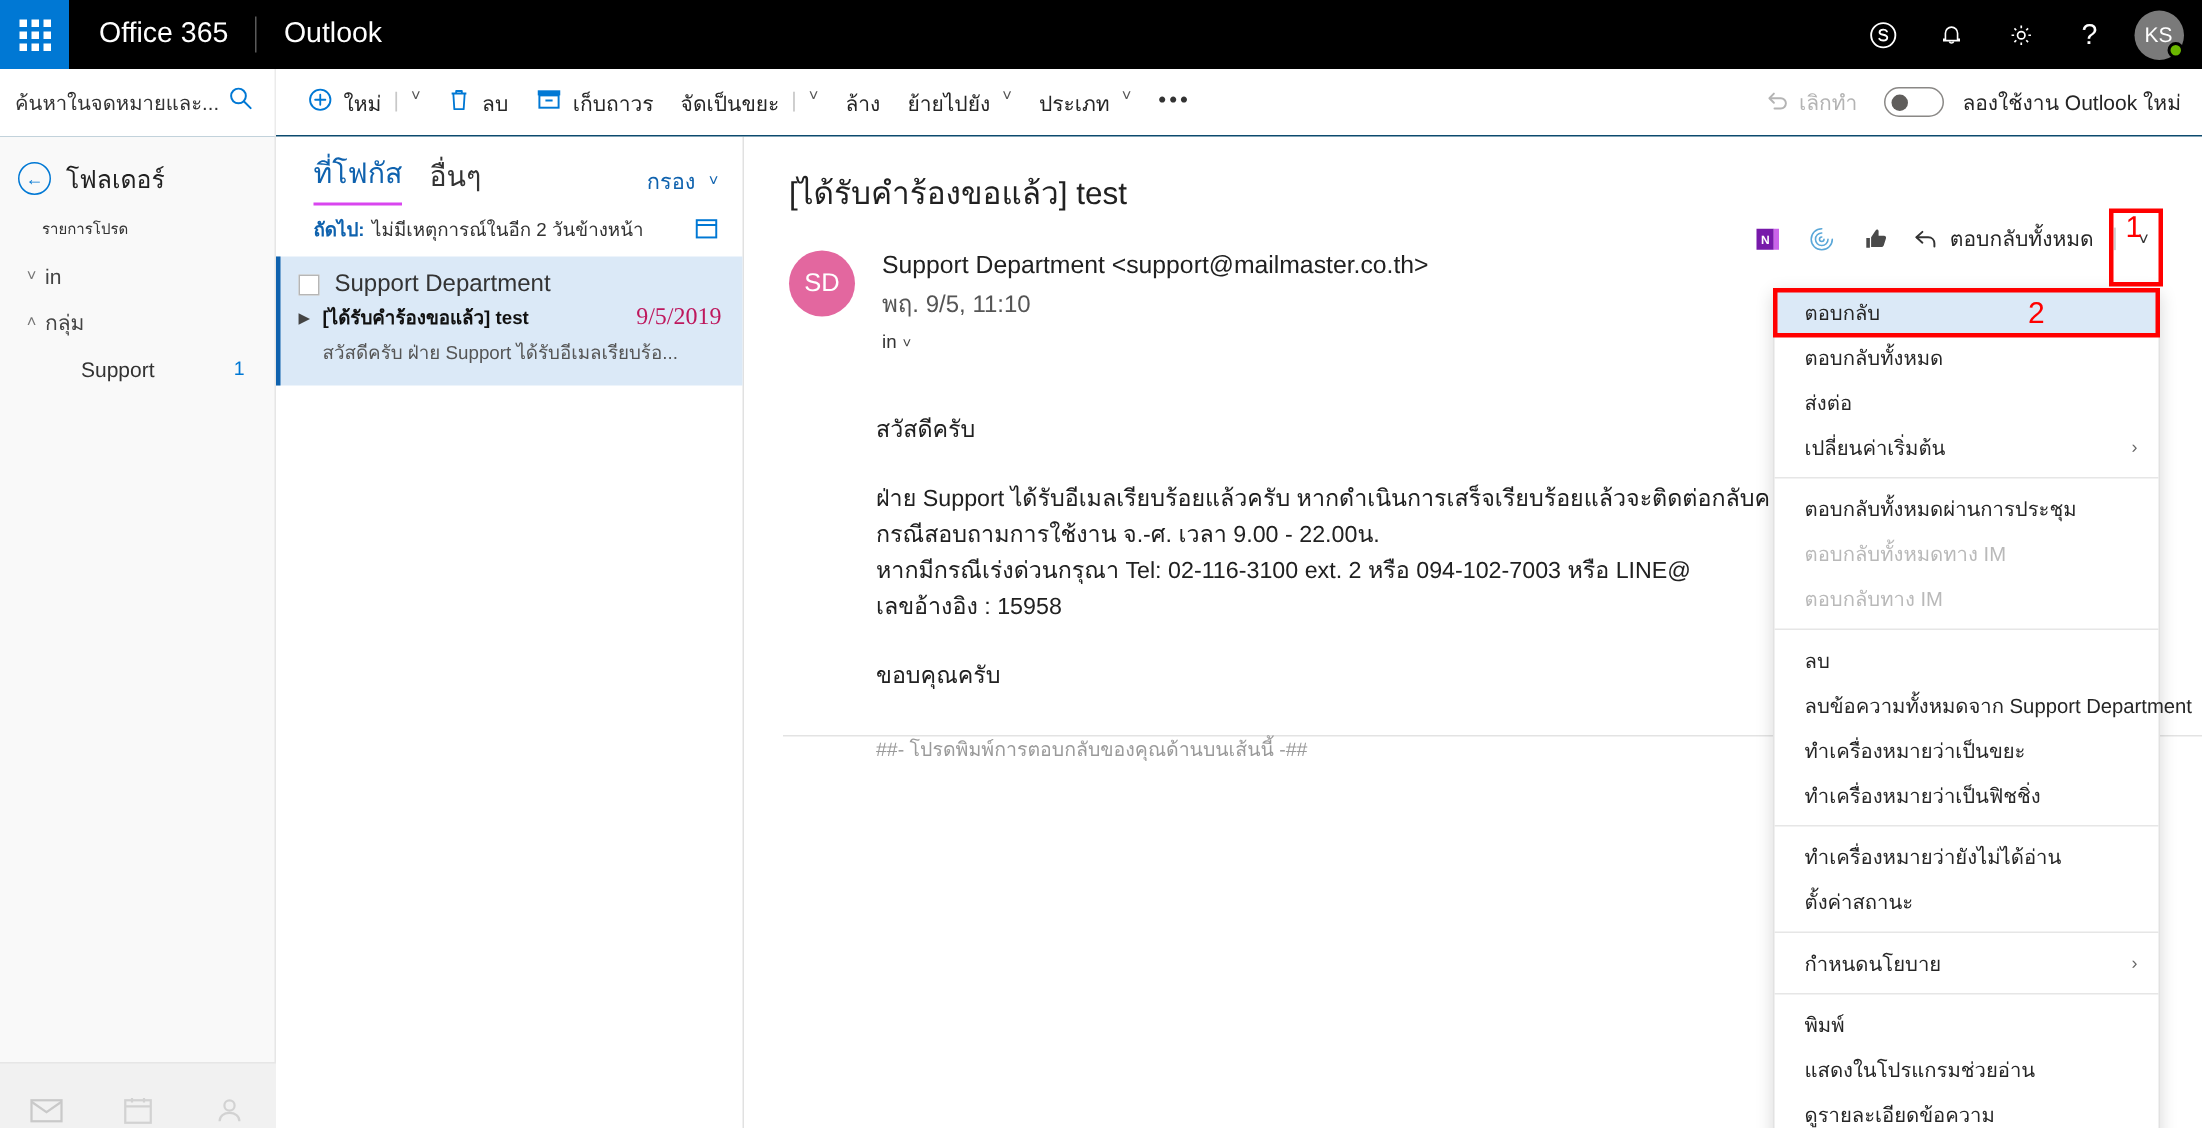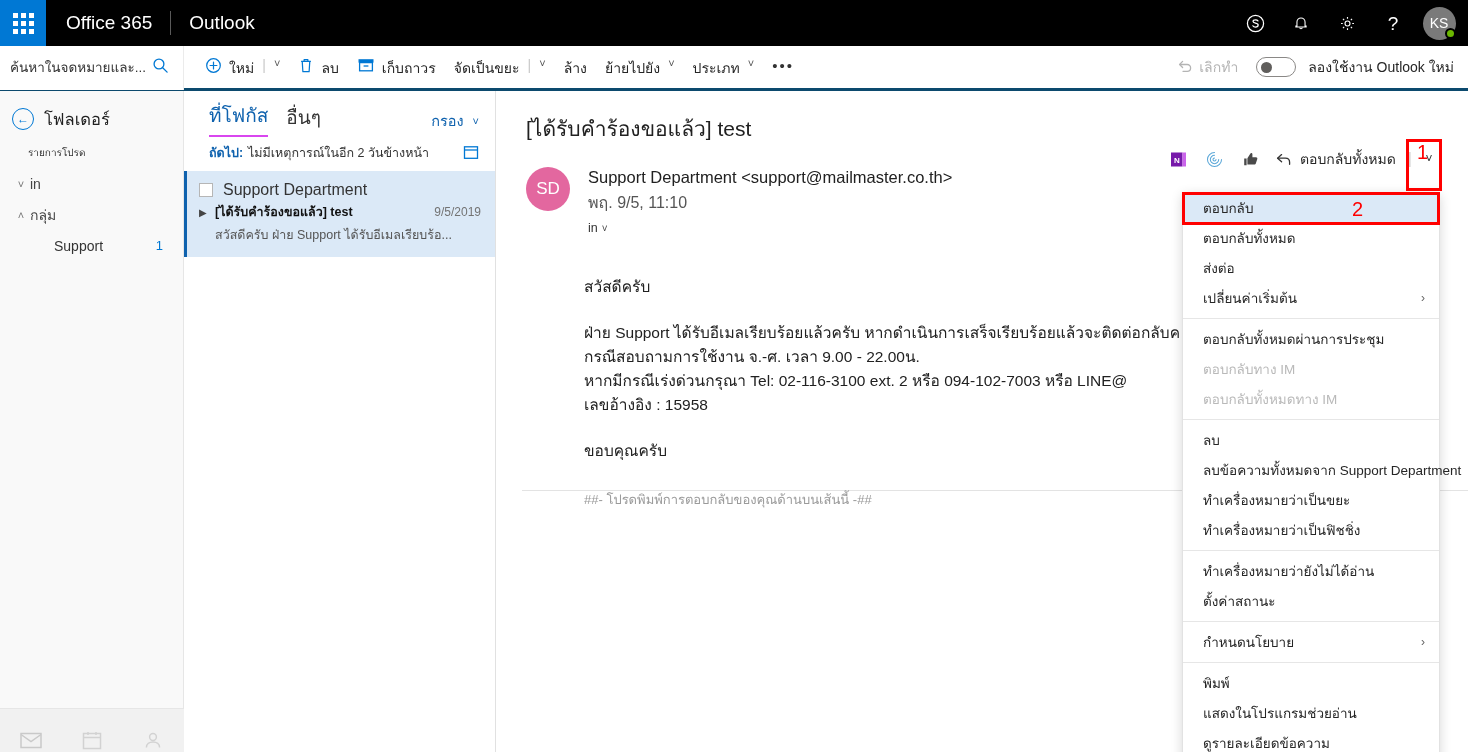--- a/index.html
+++ b/index.html
@@ -61,21 +61,21 @@
   }
   .presence {
     position:absolute; right:6px; bottom:7px; width:11px; height:11px; border-radius:50%;
     background:#6bb700; border:2px solid #000;
   }
 
   
   .cmdbar {
     position:absolute; top:46px; left:0; width:1468px; height:45px;
     background:#ffffff; display:flex; align-items:center; z-index:20;
-    border-bottom:3px solid #0c4a6e;
+    border-bottom:1px solid #0c4a6e;
   }
   .searchbox {
     width:184px; height:45px; display:flex; align-items:center; padding-left:10px;
     border-right:1px solid #ebebeb; background:#fff;
   }
   .searchbox input {
     border:none; outline:none; font-size:13.5px; color:#333; width:140px;
     font-family:"Liberation Sans", sans-serif; background:transparent;
   }
   .searchbox input::placeholder { color:#333; }
@@ -172,21 +172,21 @@
   }
   .msg-row1 { display:flex; align-items:center; }
   .msg-check {
     width:14px; height:14px; border:1px solid #b6b6b6; background:#fff;
     margin-right:10px; flex:none; cursor:pointer;
   }
   .msg-sender { font-size:16px; color:#333; }
   .msg-row2 { display:flex; align-items:center; margin-top:3px; }
   .msg-expand { width:16px; color:#444; font-size:10px; flex:none; }
   .msg-subject { font-size:12.5px; color:#111; font-weight:bold; }
-  .msg-date { margin-left:auto; font-size:12px; color:#737373; }
+  .msg-date { margin-left:auto; font-size:16px; color:#be185d;font-family:Liberation Serif, serif; }
   .msg-preview { font-size:12.5px; color:#555; margin-top:3px; padding-left:16px; }
 
   
   .readpane {
     position:absolute; top:91px; left:496px; width:972px; height:661px;
     background:#ffffff; z-index:5; overflow:hidden;
   }
   .read-subject {
     font-size:21px; color:#212121; padding:21px 0 0 30px; font-weight:400;
   }
@@ -559,24 +559,24 @@
     </div>
     <div class="menu-item">
       <span>เปลี่ยนค่าเริ่มต้น</span>
       <span class="submenu-arrow">›</span>
     </div>
     <div class="menu-sep"></div>
     <div class="menu-item">
       <span>ตอบกลับทั้งหมดผ่านการประชุม</span>
     </div>
     <div class="menu-item disabled">
+      <span>ตอบกลับทั้งหมดทาง IM</span>
+    </div>
+    <div class="menu-item disabled">
       <span>ตอบกลับทาง IM</span>
-    </div>
-    <div class="menu-item disabled">
-      <span>ตอบกลับทั้งหมดทาง IM</span>
     </div>
     <div class="menu-sep"></div>
     <div class="menu-item">
       <span>ลบ</span>
     </div>
     <div class="menu-item">
       <span>ลบข้อความทั้งหมดจาก Support Department</span>
     </div>
     <div class="menu-item">
       <span>ทำเครื่องหมายว่าเป็นขยะ</span>

